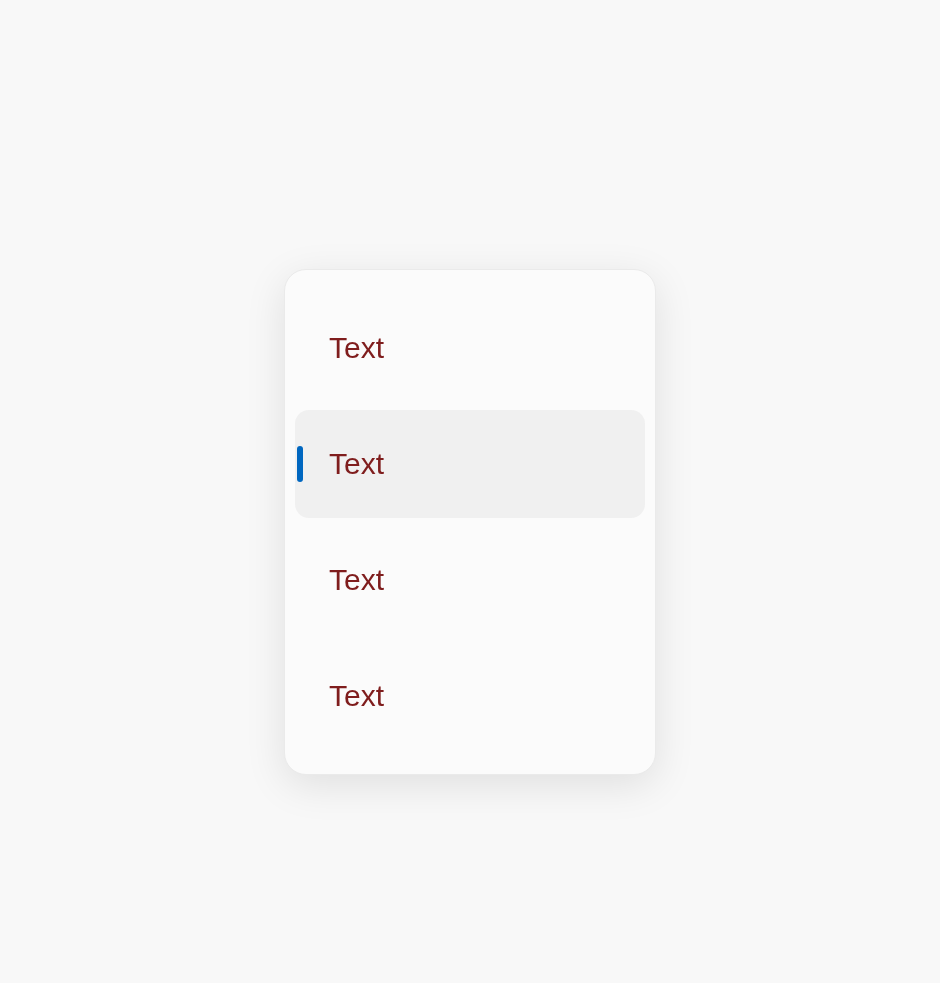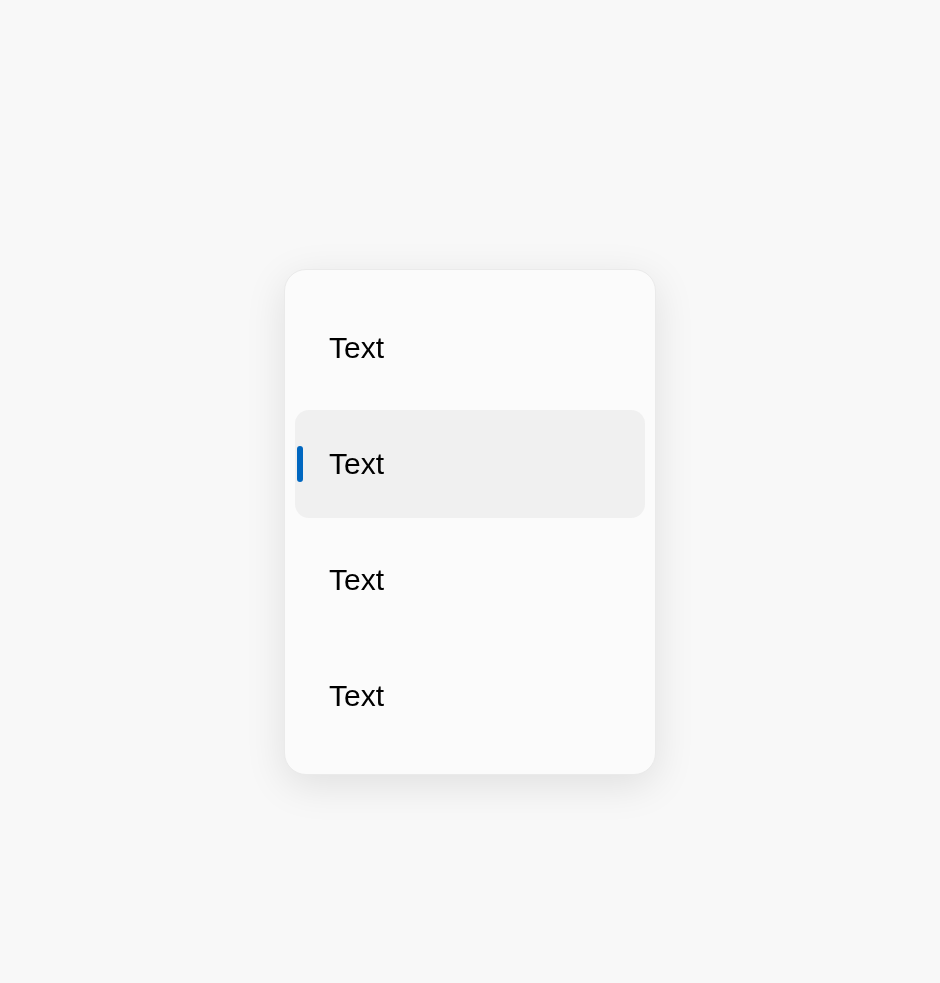--- a/index.html
+++ b/index.html
@@ -31,21 +31,21 @@
     }
 
     .menu-item {
       position: relative;
       height: 108px;
       display: flex;
       align-items: center;
       padding-left: 34px;
       border-radius: 14px;
       margin: 8px 0;
-      color: #000000;
+      color: #7f1d1d;
       font-size: 30px;
       font-weight: 400;
       cursor: pointer;
     }
 
     .menu-item.selected {
       background: #f0f0f0;
     }
 
     .selection-indicator {

